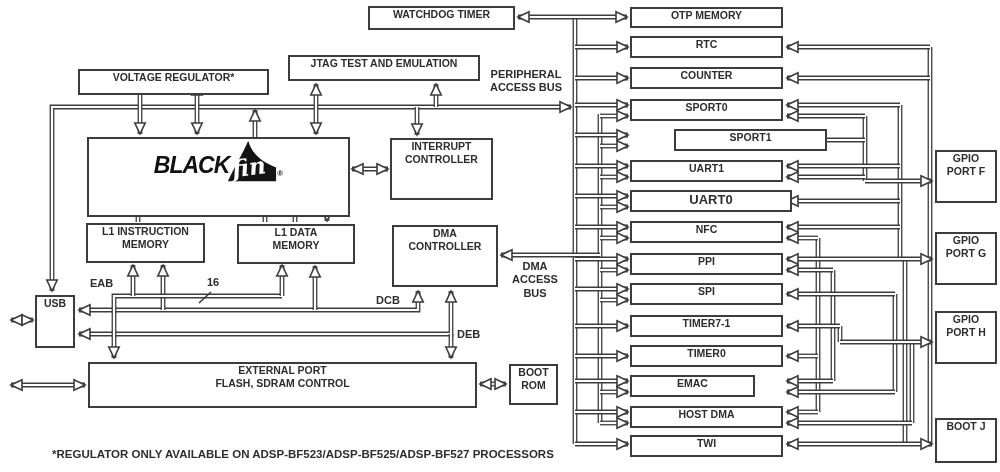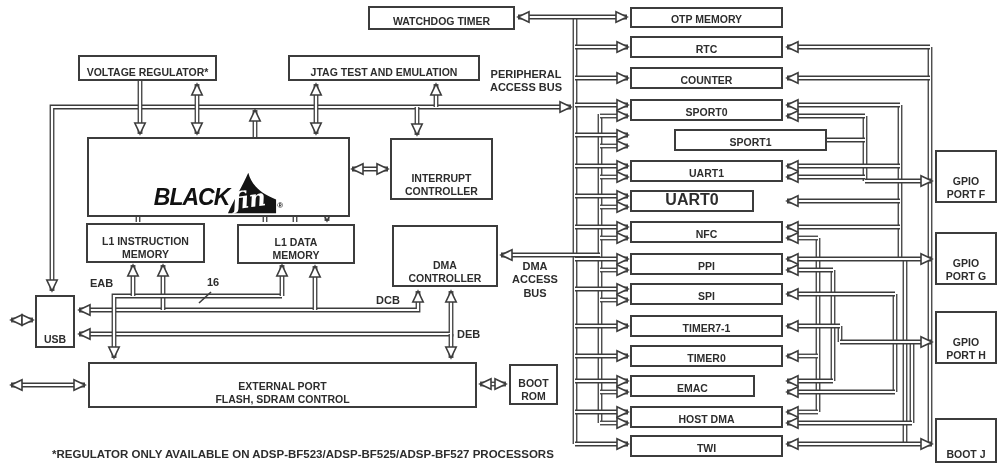--- a/index.html
+++ b/index.html
@@ -4,21 +4,21 @@
 <style>
   html,body{margin:0;padding:0;background:#fff;}
   #stage{
     position:relative;width:1000px;height:472px;background:#fff;overflow:hidden;
     font-family:"Liberation Sans",sans-serif;
   }
   #wire-layer{position:absolute;left:0;top:0;}
   .blk{
     position:absolute;box-sizing:border-box;background:#fff;
     border:2px solid #3c3c3c;display:flex;flex-direction:column;
-    align-items:center;justify-content:flex-end;text-align:center;
+    align-items:center;justify-content:flex-start;text-align:center;
     color:#2d2d2d;font-weight:bold;line-height:1.25;z-index:3;
   }
   .blk span{display:block;white-space:nowrap;}
   .lbl{
     position:absolute;color:#2d2d2d;font-weight:bold;white-space:nowrap;
     line-height:1.22;z-index:4;
   }
   .lbl.center{text-align:center;white-space:normal;}
   .bf-logo{display:flex;align-items:flex-end;justify-content:center;}
   .bf-black{
@@ -441,21 +441,21 @@
       <polygon points="932,259 921,264.2 921,253.8" fill="#fff" stroke="#3c3c3c" stroke-width="1.6" stroke-linejoin="miter"></polygon>
       <polygon points="932,342 921,347.2 921,336.8" fill="#fff" stroke="#3c3c3c" stroke-width="1.6" stroke-linejoin="miter"></polygon>
       <polygon points="787,444 798,438.8 798,449.2" fill="#fff" stroke="#3c3c3c" stroke-width="1.6" stroke-linejoin="miter"></polygon>
       <polygon points="932,444 921,449.2 921,438.8" fill="#fff" stroke="#3c3c3c" stroke-width="1.6" stroke-linejoin="miter"></polygon>
       <path d="M199 303 L211 292" fill="none" stroke="#3c3c3c" stroke-width="1.6" stroke-linejoin="miter"></path>
     </svg>
   <div id="block-layer">
       <div class="blk" style="left: 368px; top: 6px; width: 147px; height: 24px; font-size: 10.5px;">
         <span>WATCHDOG TIMER</span>
       </div>
-      <div class="blk" style="left: 78px; top: 55px; width: 139px; height: 26px; font-size: 10.5px;">
+      <div class="blk" style="left: 78px; top: 69px; width: 191px; height: 26px; font-size: 10.5px;">
         <span>VOLTAGE REGULATOR*</span>
       </div>
       <div class="blk" style="left: 288px; top: 55px; width: 192px; height: 26px; font-size: 10.5px;">
         <span>JTAG TEST AND EMULATION</span>
       </div>
       <div class="blk" style="left: 87px; top: 137px; width: 263px; height: 80px; font-size: 10.5px;">
         <div class="bf-logo">
           <span class="bf-black">BLACK</span>
           <svg class="bf-fin" viewBox="0 0 54 46" width="50" height="44">
             <path d="M23 1 C26 12 33 22 53 30 L53 45 L1 45 C8 29 17 15 23 1 Z" fill="#141414"></path>
@@ -502,21 +502,21 @@
       </div>
       <div class="blk" style="left: 630px; top: 99px; width: 153px; height: 22px; font-size: 10.5px;">
         <span>SPORT0</span>
       </div>
       <div class="blk" style="left: 630px; top: 129px; width: 153px; height: 22px; font-size: 10.5px; margin-left: 44px;">
         <span>SPORT1</span>
       </div>
       <div class="blk" style="left: 630px; top: 160px; width: 153px; height: 22px; font-size: 10.5px;">
         <span>UART1</span>
       </div>
-      <div class="blk" style="left: 630px; top: 190px; width: 124px; height: 22px; font-size: 16px;">
+      <div class="blk" style="left: 630px; top: 190px; width: 162px; height: 22px; font-size: 13px;">
         <span>UART0</span>
       </div>
       <div class="blk" style="left: 630px; top: 221px; width: 153px; height: 22px; font-size: 10.5px;">
         <span>NFC</span>
       </div>
       <div class="blk" style="left: 630px; top: 253px; width: 153px; height: 22px; font-size: 10.5px;">
         <span>PPI</span>
       </div>
       <div class="blk" style="left: 630px; top: 283px; width: 153px; height: 22px; font-size: 10.5px;">
         <span>SPI</span>

